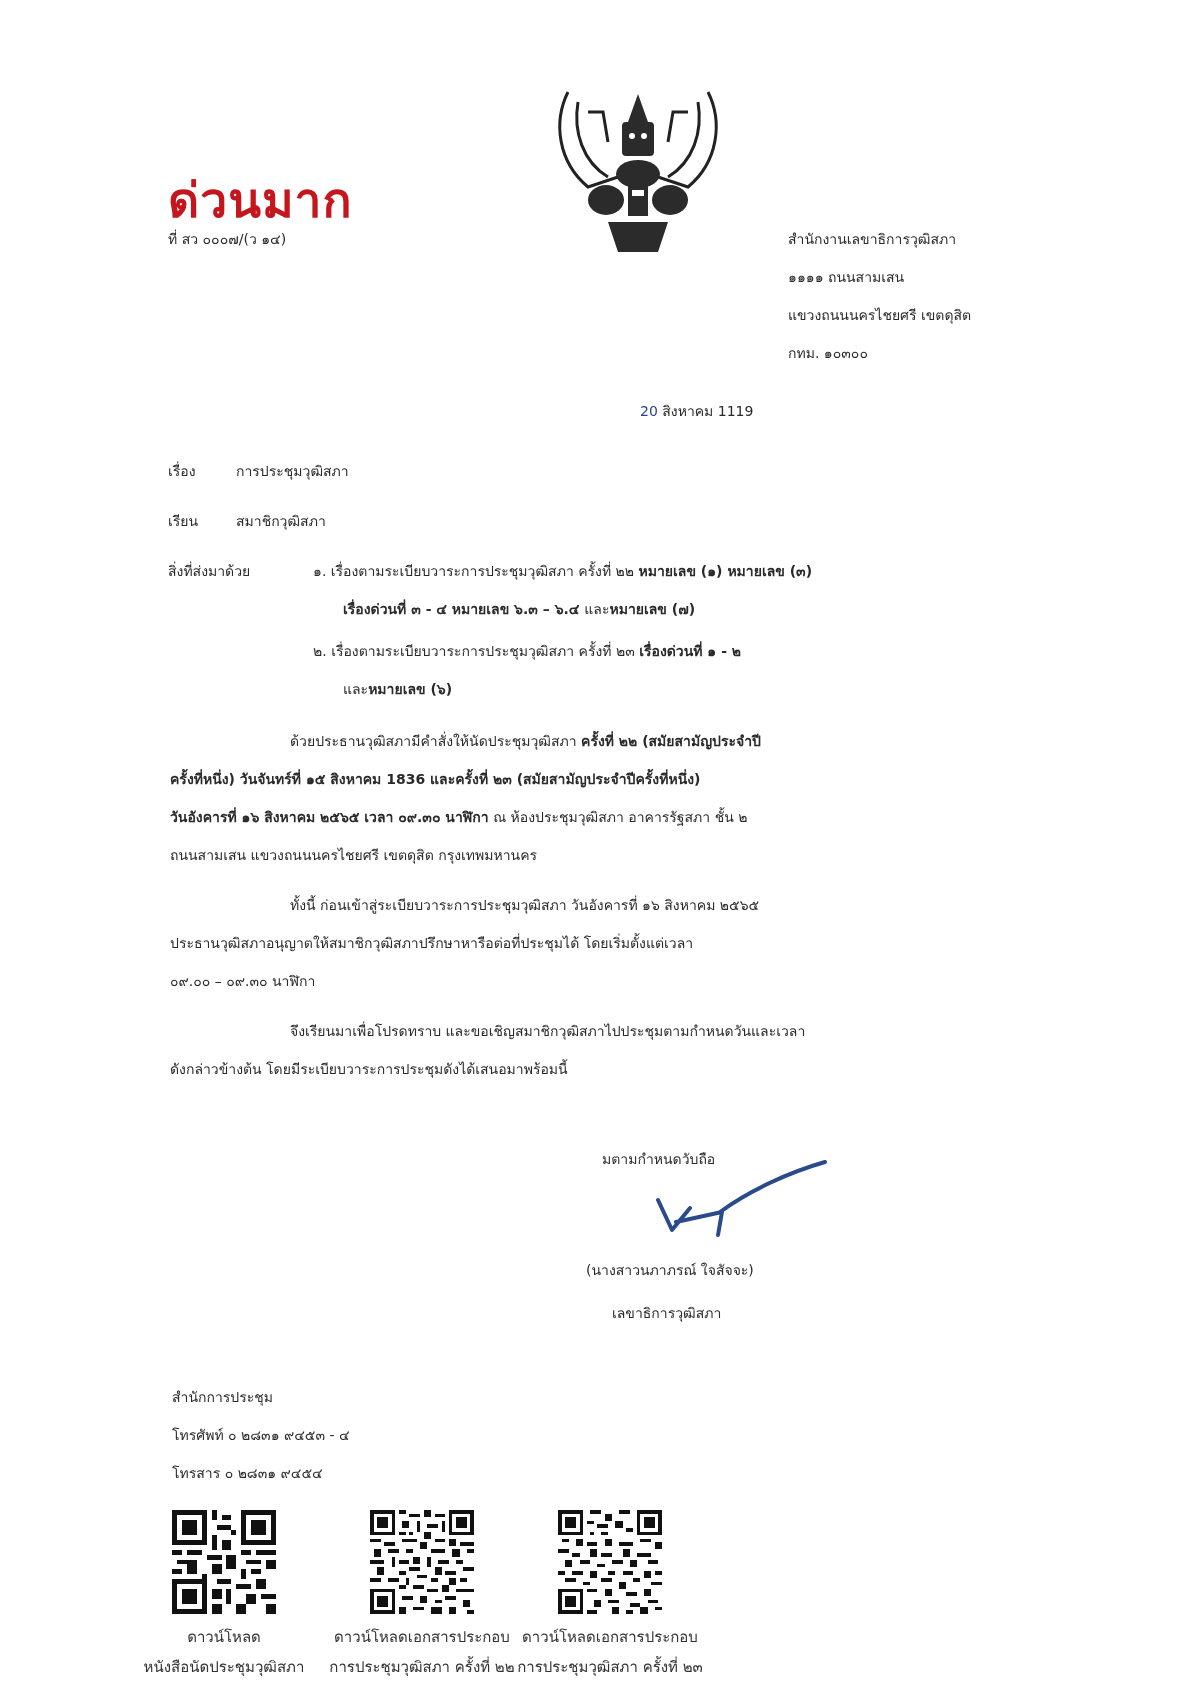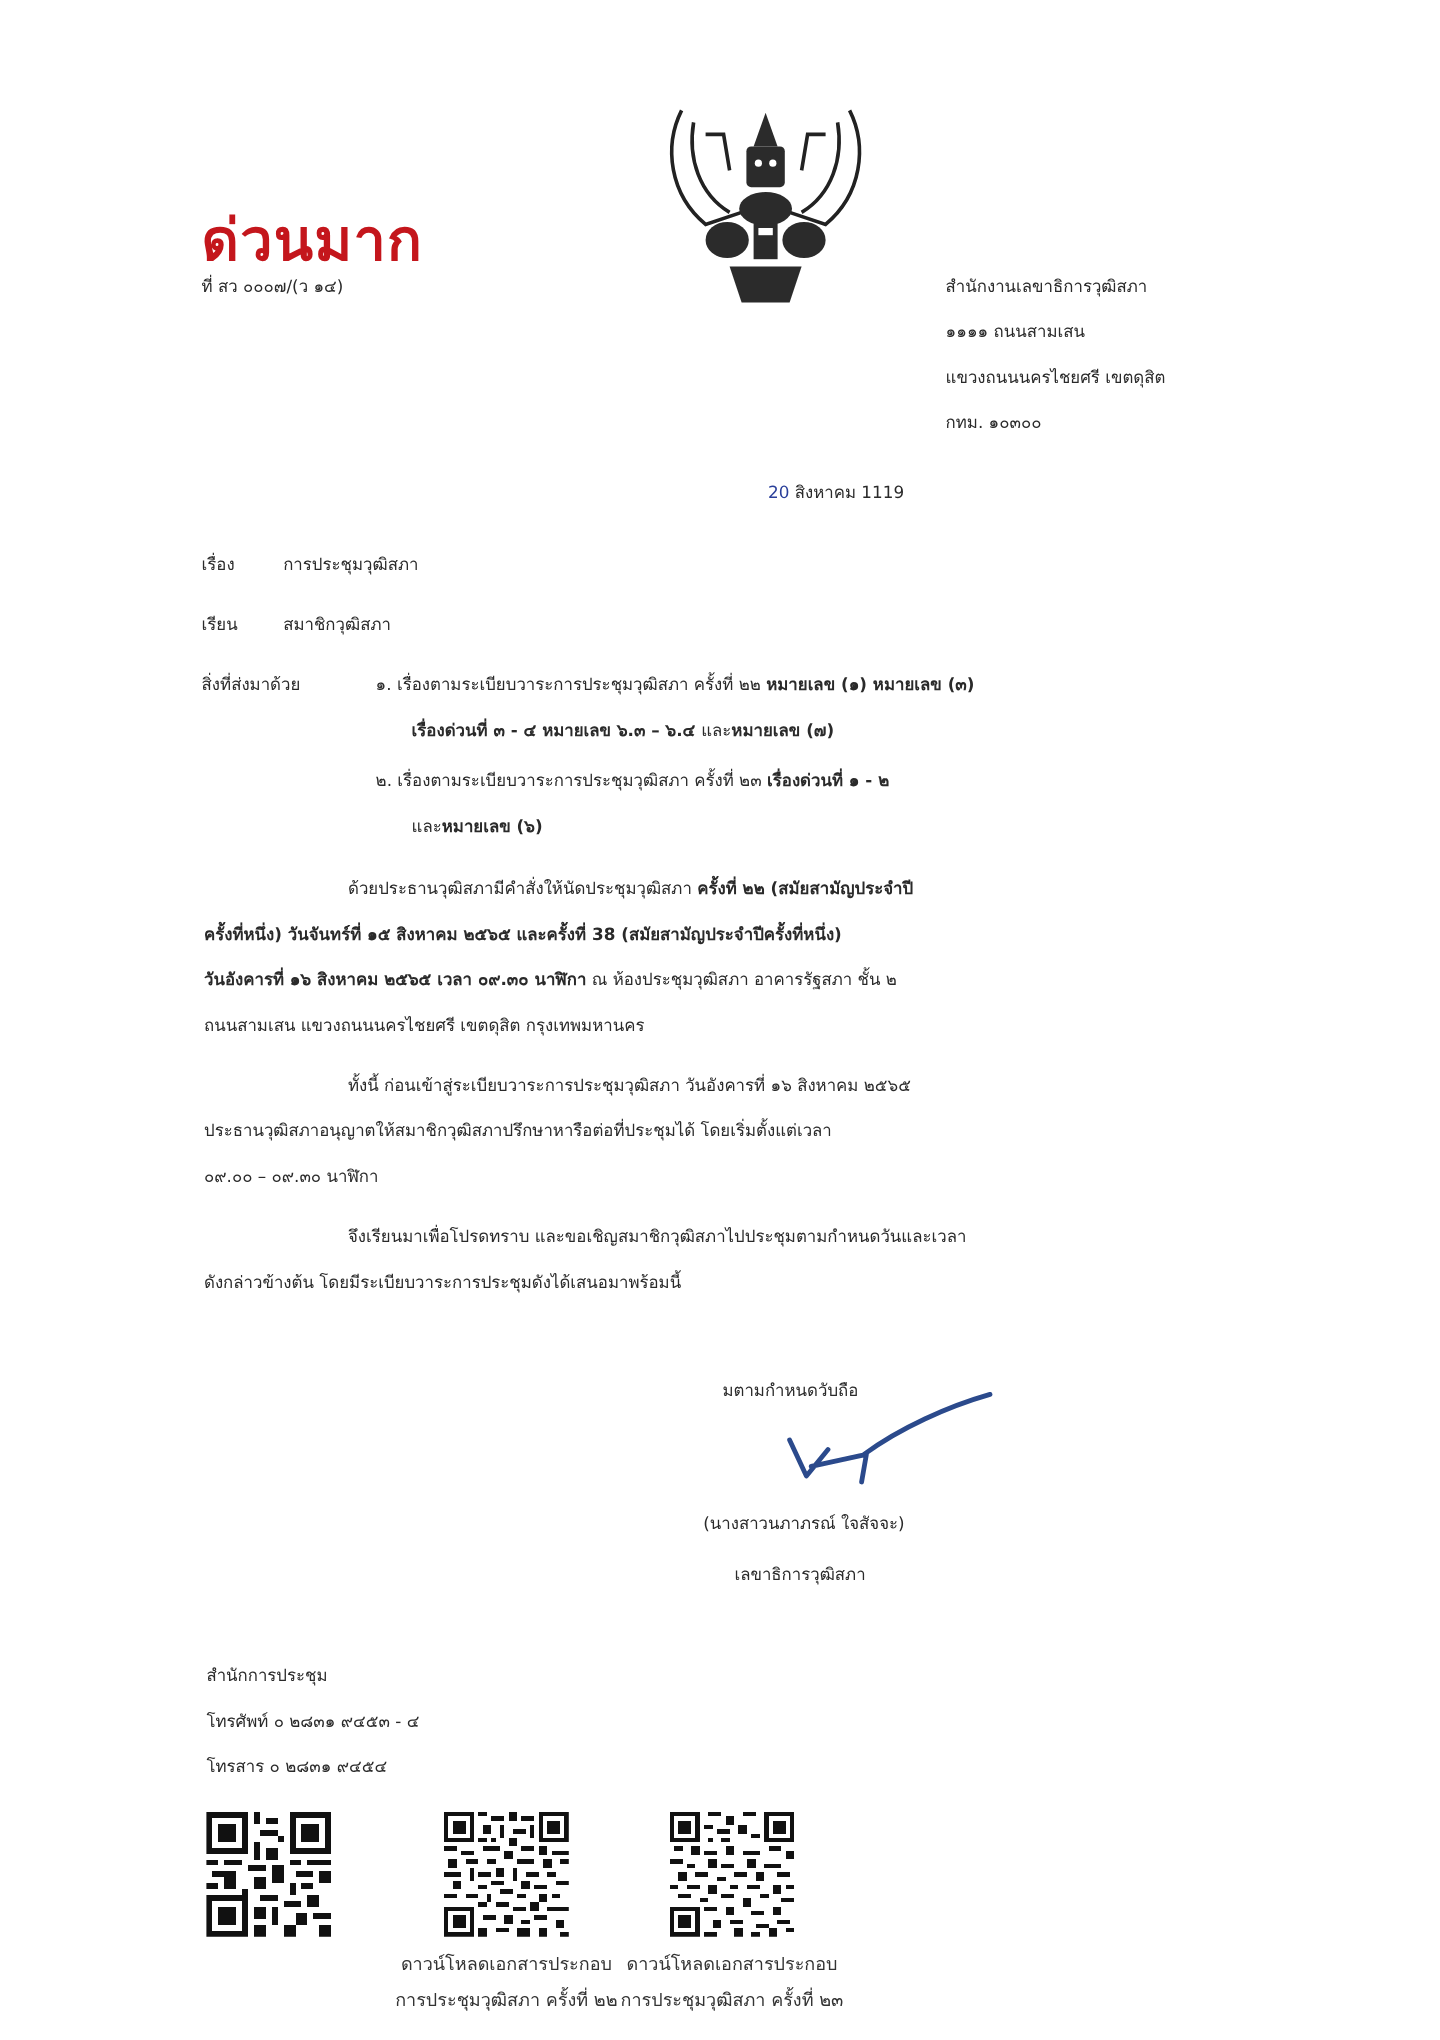--- a/index.html
+++ b/index.html
@@ -95,21 +95,21 @@
   <span>๒. เรื่องตามระเบียบวาระการประชุมวุฒิสภา ครั้งที่ ๒๓ </span><b class="u">เรื่องด่วนที่</b><b> ๑ - ๒</b>
 </div>
 <div class="abs t enc2b">
   <span>และ</span><b>หมายเลข (๖)</b>
 </div>
 
 <div class="abs t" style="left:290px; top:726px">
   <span>ด้วยประธานวุฒิสภามีคำสั่งให้นัดประชุมวุฒิสภา </span><b class="u">ครั้งที่ ๒๒ (สมัยสามัญประจำปี</b>
 </div>
 <div class="abs t" style="left:170px; top:764px">
-  <b class="u">ครั้งที่หนึ่ง) วันจันทร์ที่ ๑๕ สิงหาคม ๒๕๖๕ และครั้งที่ 38 (สมัยสามัญประจำปีครั้งที่หนึ่ง)</b>
+  <b class="u">ครั้งที่หนึ่ง) วันจันทร์ที่ ๑๕ สิงหาคม 1836 และครั้งที่ ๒๓ (สมัยสามัญประจำปีครั้งที่หนึ่ง)</b>
 </div>
 <div class="abs t" style="left:170px; top:802px">
   <b class="u">วันอังคารที่ ๑๖ สิงหาคม ๒๕๖๕ เวลา ๐๙.๓๐ นาฬิกา</b><span> ณ ห้องประชุมวุฒิสภา อาคารรัฐสภา ชั้น ๒</span>
 </div>
 <div class="abs t" style="left:170px; top:840px">ถนนสามเสน แขวงถนนนครไชยศรี เขตดุสิต กรุงเทพมหานคร</div>
 
 <div class="abs t" style="left:290px; top:890px">ทั้งนี้ ก่อนเข้าสู่ระเบียบวาระการประชุมวุฒิสภา วันอังคารที่ ๑๖ สิงหาคม ๒๕๖๕</div>
 <div class="abs t" style="left:170px; top:928px">ประธานวุฒิสภาอนุญาตให้สมาชิกวุฒิสภาปรึกษาหารือต่อที่ประชุมได้ โดยเริ่มตั้งแต่เวลา</div>
 <div class="abs t" style="left:170px; top:966px">๐๙.๐๐ – ๐๙.๓๐ นาฬิกา</div>
 
@@ -134,20 +134,24 @@
       <path d="M0 0h7v7h-7z M14 0h7v7h-7z M0 14h7v7h-7z"></path>
     </g>
     <g fill="#fff">
         <path d="M1 1h5v5h-5z M15 1h5v5h-5z M1 15h5v5h-5z"></path>
       </g>
     <g fill="#111">
         <path d="M2 2h3v3h-3z M16 2h3v3h-3z M2 16h3v3h-3z"></path>
       <path d="M8 0h1v2h-1z M10 1h2v1h-2z M9 3h3v1h-3z M8 5h1v3h-1z M10 6h2v2h-2z M12 4h1v1h-1z M0 8h2v1h-2z M3 8h3v1h-3z M1 10h4v1h-4z M0 12h2v1h-2z M3 11h2v2h-2z M7 9h3v1h-3z M11 9h2v3h-2z M14 8h2v1h-2z M17 8h4v1h-4z M15 10h3v1h-3z M19 10h2v2h-2z M14 12h1v2h-1z M16 12h2v1h-2z M8 11h2v2h-2z M6 13h1v2h-1z M9 14h3v1h-3z M8 16h2v2h-2z M11 16h1v3h-1z M13 15h3v1h-3z M17 14h2v2h-2z M15 17h2v2h-2z M18 17h3v1h-3z M13 19h2v2h-2z M19 19h2v2h-2z M8 19h2v2h-2z"></path>
     </g>
   </svg>
+  <div class="qr-cap">
+    <div>ดาวน์โหลด</div>
+    <div>หนังสือนัดประชุมวุฒิสภา</div>
+  </div>
 </div>
 
 <div class="abs qr-block" style="left:302px">
   <svg class="qr" viewBox="0 0 29 29" shape-rendering="crispEdges">
     <rect width="29" height="29" fill="#fff"></rect>
     <g fill="#111">
         <path d="M0 0h7v7h-7z M22 0h7v7h-7z M0 22h7v7h-7z"></path>
       </g>
     <g fill="#fff">
         <path d="M1 1h5v5h-5z M23 1h5v5h-5z M1 23h5v5h-5z"></path>

